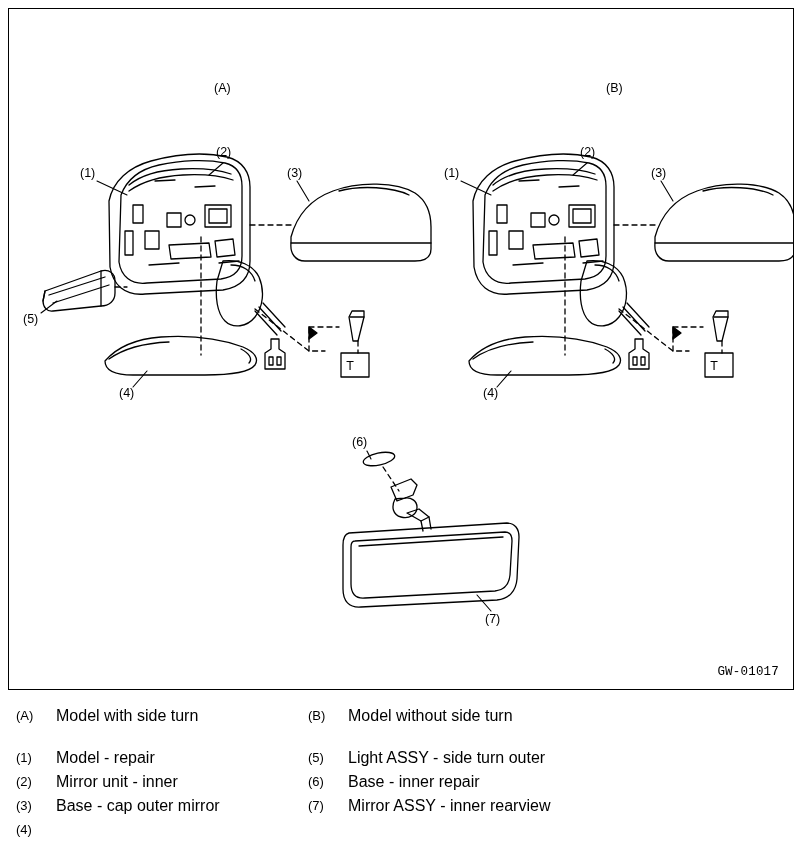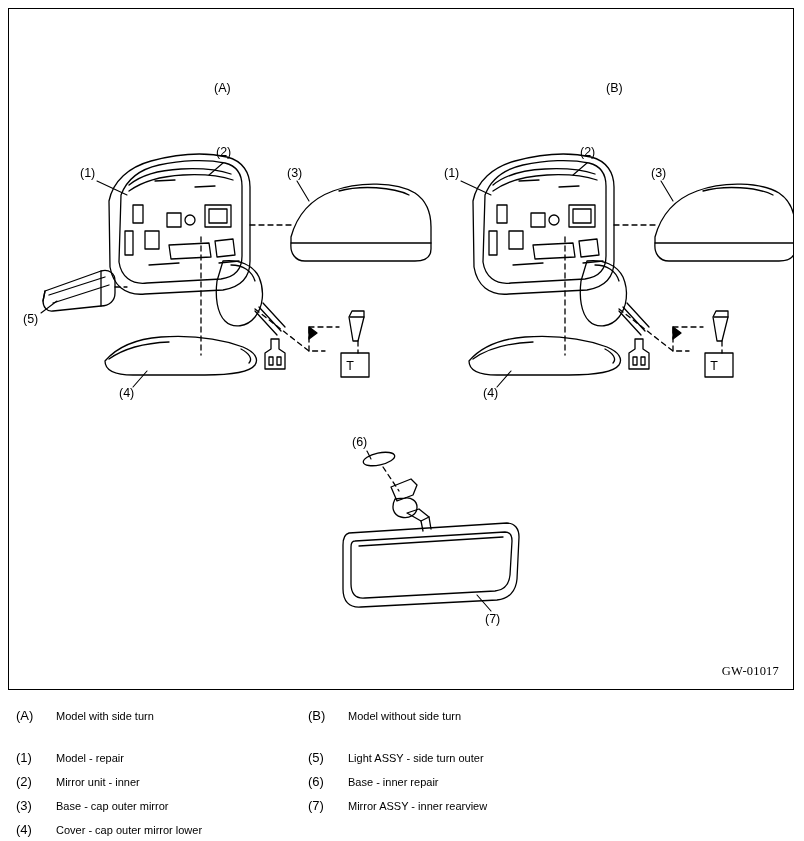--- a/index.html
+++ b/index.html
@@ -36,21 +36,21 @@
     left: 0;
     top: 0;
   }
   
   .figure-code {
     position: absolute;
     right: 14px;
     bottom: 10px;
     font-size: 12.5px;
     letter-spacing: 0.2px;
-    font-family: Liberation Serif, serif;
+    font-family: Liberation Mono, monospace;
     margin-top: 14px;
   }
   
   .legend {
     position: absolute;
     left: 16px;
     top: 706px;
     width: 772px;
   }
   .legend-row {
@@ -64,21 +64,21 @@
   }
   .legend-cell.left { width: 292px; }
   .legend-cell.right { width: 440px; }
   .legend-key {
     width: 40px;
     flex: 0 0 40px;
     font-size: 13px;
     line-height: 20px;
   }
   .legend-label {
-    font-size: 11px;
+    font-size: 16px;
     line-height: 20px;
   }
   .legend-gap { height: 18px; }
   svg text {
     font-family: "Liberation Sans", sans-serif;
   }
 </style>
 </head>
 <body>
 
@@ -378,20 +378,19 @@
       </div>
       <div class="legend-cell right">
         <span class="legend-key">(7)</span>
         <span class="legend-label">Mirror ASSY - inner rearview</span>
       </div>
     </div>
 
     <div class="legend-row">
       <div class="legend-cell left">
         <span class="legend-key">(4)</span>
-        <span class="legend-label">Cover - cap outer mirror lower</span>
       </div>
       <div class="legend-cell right"></div>
     </div>
 
   </div>
 
 </div>
 
 </body></html>

